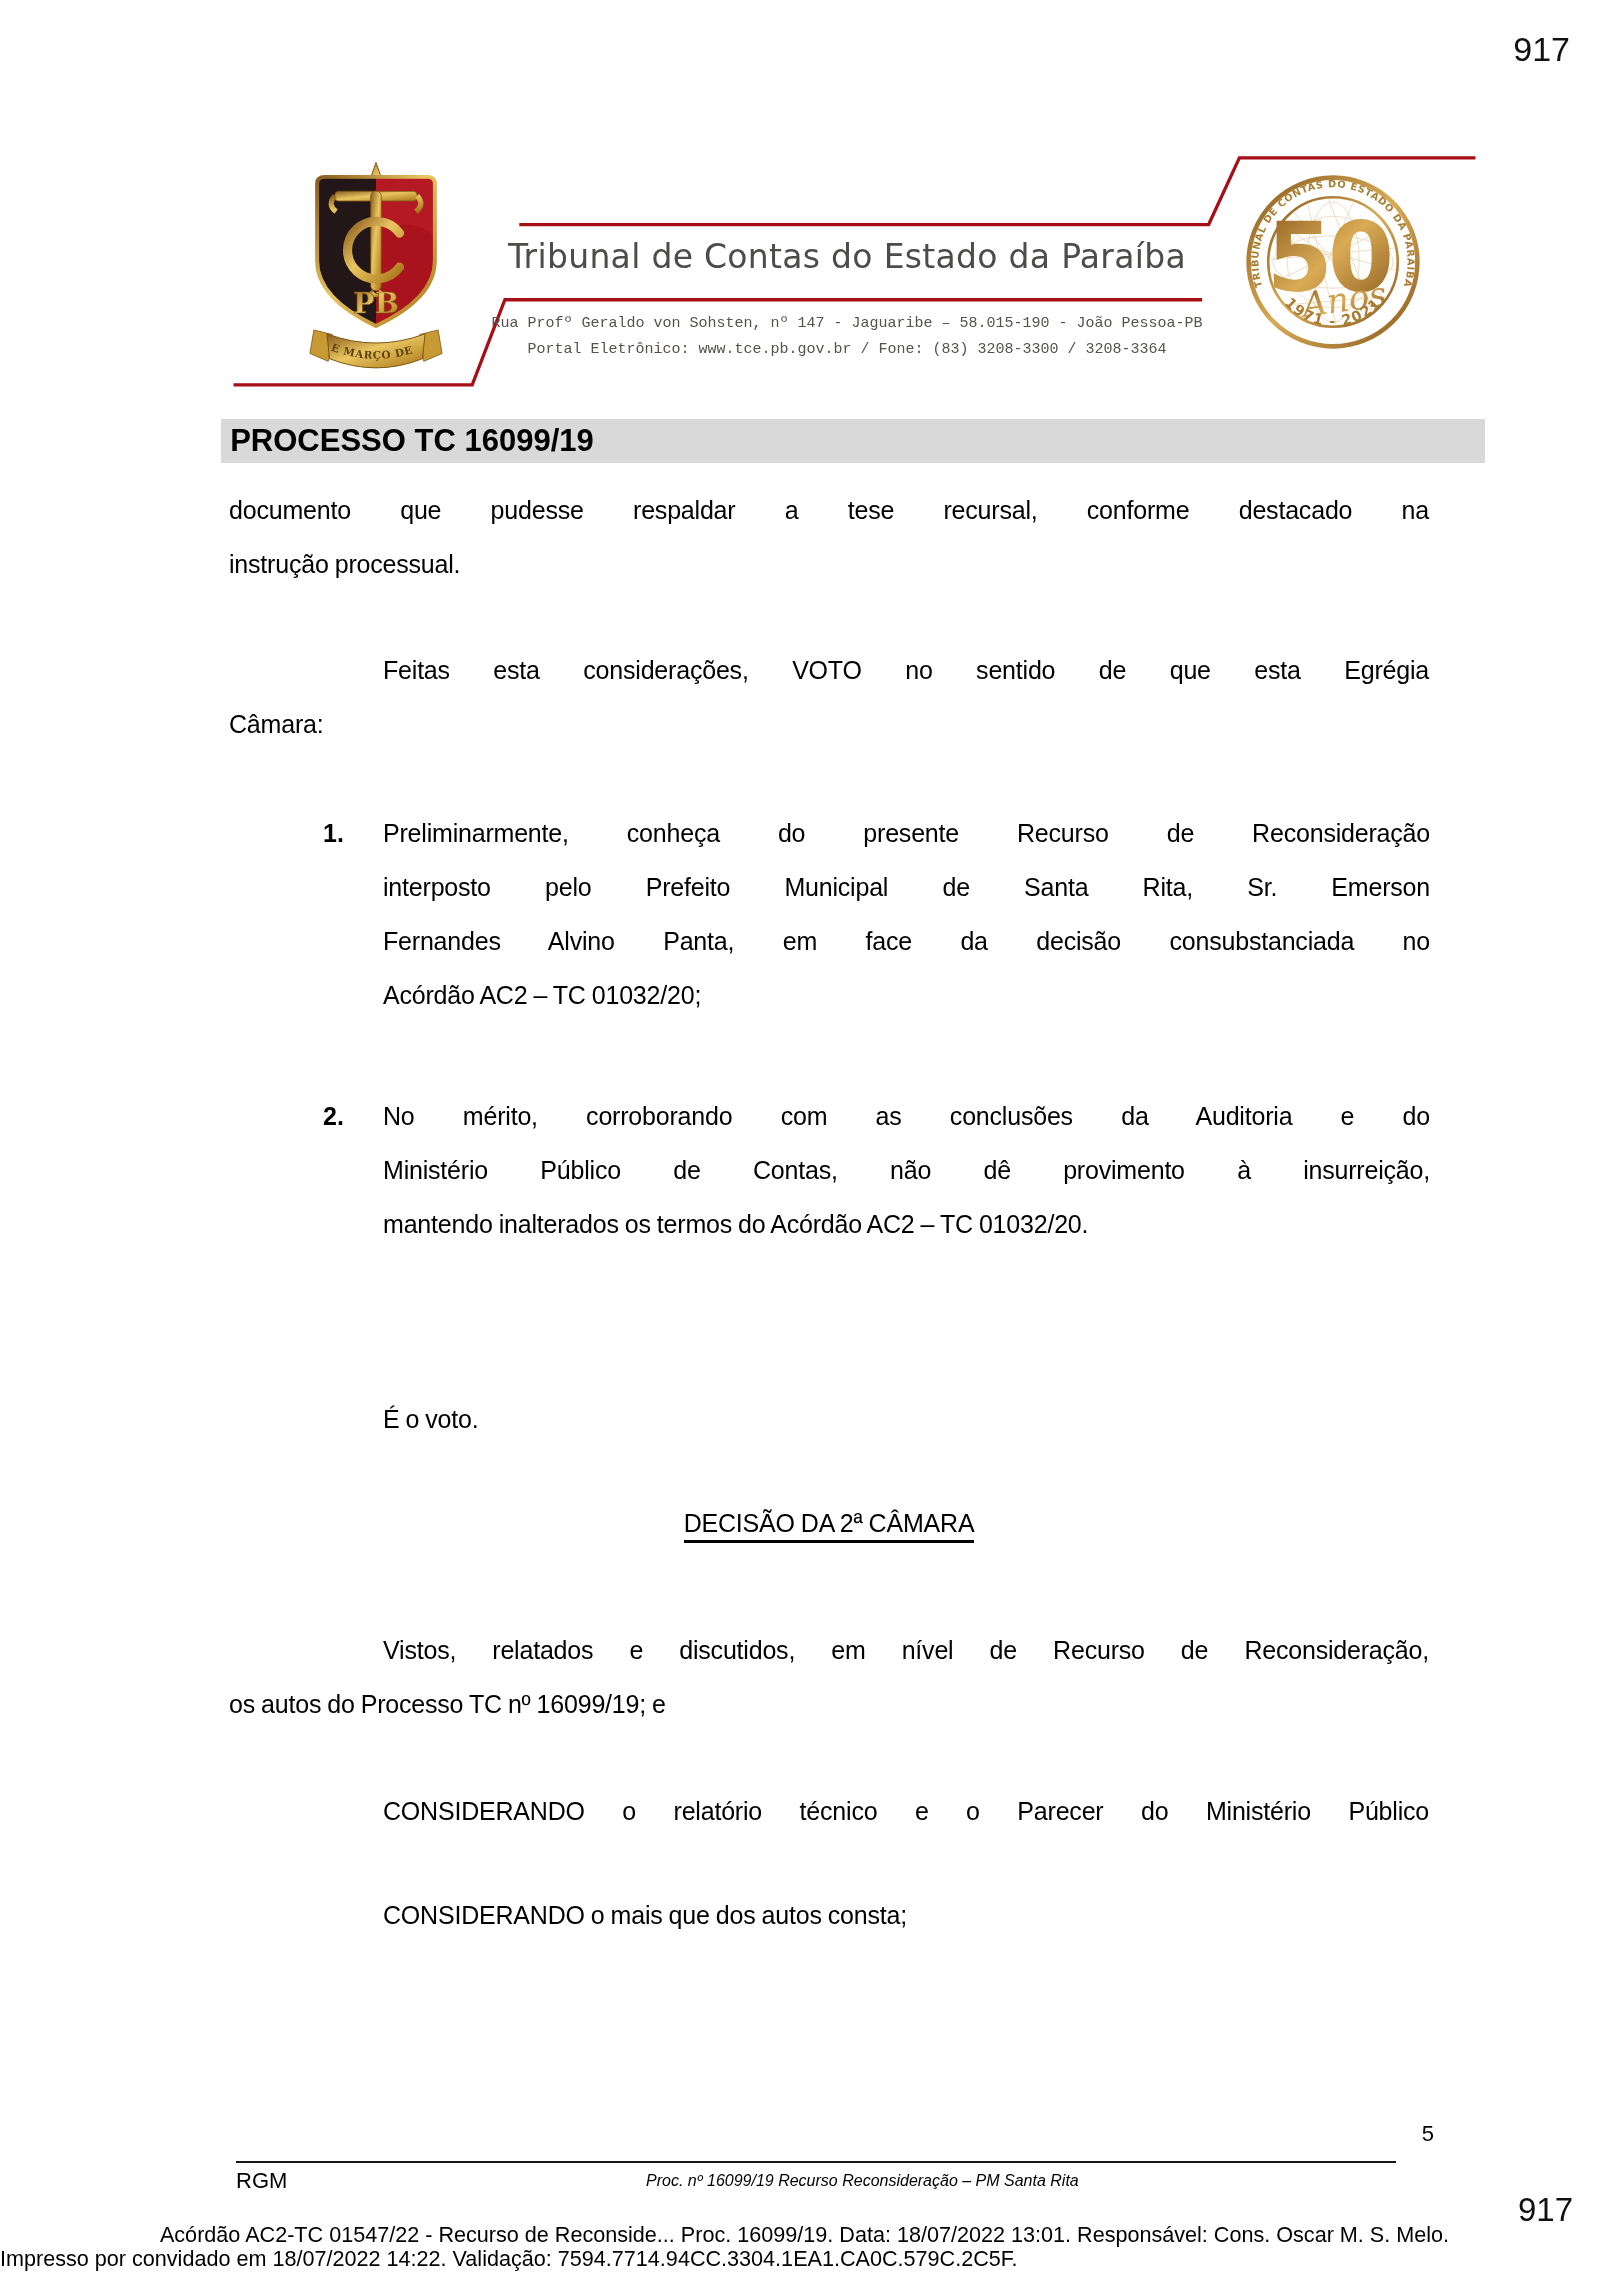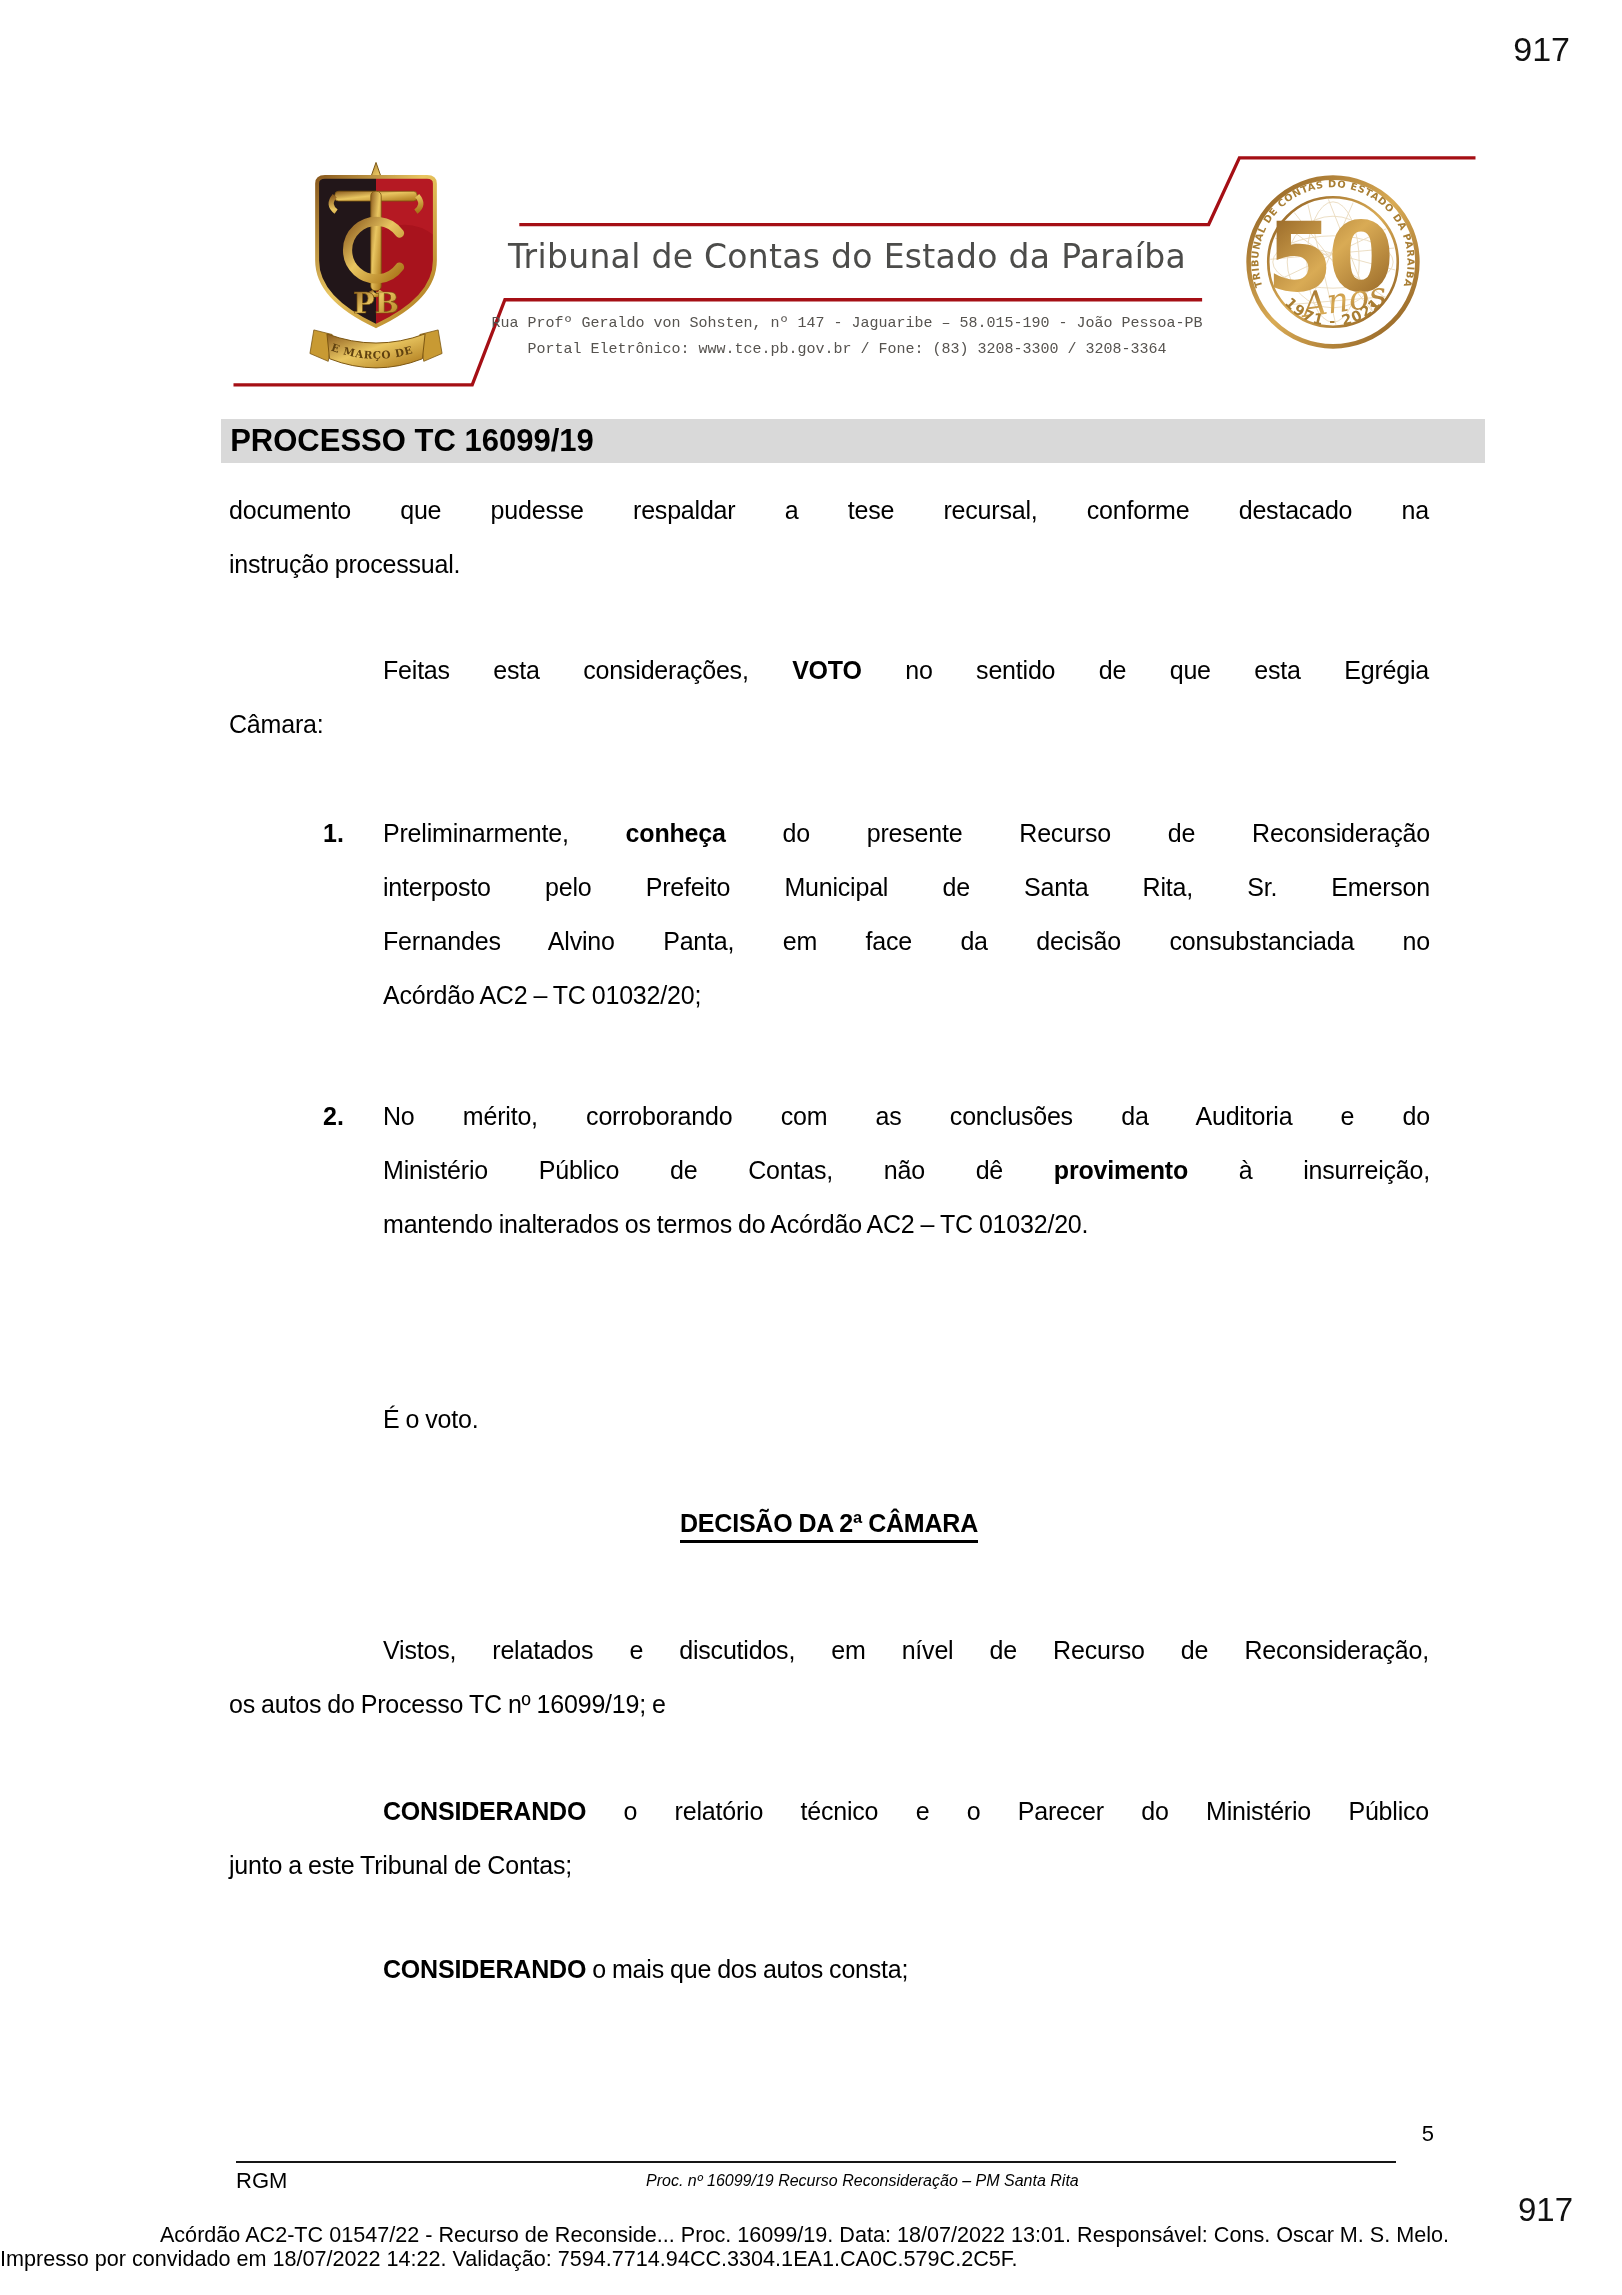--- a/index.html
+++ b/index.html
@@ -35,21 +35,21 @@
     line-height:54px;text-align:justify;text-align-last:justify;
     letter-spacing:-0.2px;word-spacing:-0.7px;white-space:normal;
   }
   .line.last{text-align-last:left;}
   .para.indent .line:first-child{text-indent:154px;}
   .para.numbered{margin-left:154px;width:1047px;}
   .para.numbered .num{
     position:absolute;left:-60px;top:0;font-weight:bold;line-height:54px;
   }
   .para.title .line{text-align:center;text-align-last:center;}
-  .b{font-weight:bold;}
+  .b{font-weight:normal;}
   .u{border-bottom:3.9px solid #000;padding-bottom:2.6px;}
   .p0{margin-top:27px;}
   .p1{margin-top:52px;}
   .p2{margin-top:55px;}
   .p3{margin-top:67px;}
   .p4{margin-top:141px;}
   .p5{margin-top:50px;}
   .p6{margin-top:73px;}
   .p7{margin-top:53px;}
   .p8{margin-top:50px;}
@@ -184,21 +184,20 @@
     </div>
     <div class="para title p5">
       <div class="line last"><span class="b u">DECISÃO DA 2ª CÂMARA</span></div>
     </div>
     <div class="para plain indent p6">
       <div class="line"><span>Vistos, relatados e discutidos, em nível de Recurso de Reconsideração,</span></div>
       <div class="line last"><span>os autos do Processo TC nº 16099/19; e</span></div>
     </div>
     <div class="para plain indent p7">
       <div class="line"><span class="b">CONSIDERANDO</span><span> o relatório técnico e o Parecer do Ministério Público</span></div>
-      <div class="line last"><span>junto a este Tribunal de Contas;</span></div>
     </div>
     <div class="para plain indent p8">
       <div class="line last"><span class="b">CONSIDERANDO</span><span> o mais que dos autos consta;</span></div>
     </div>
   </div>
 
 <div class="page-num">5</div>
 <div class="footer-rule"></div>
 <div class="footer-initials">RGM</div>
 <div class="footer-proc">Proc. nº 16099/19 Recurso Reconsideração – PM Santa Rita</div>

